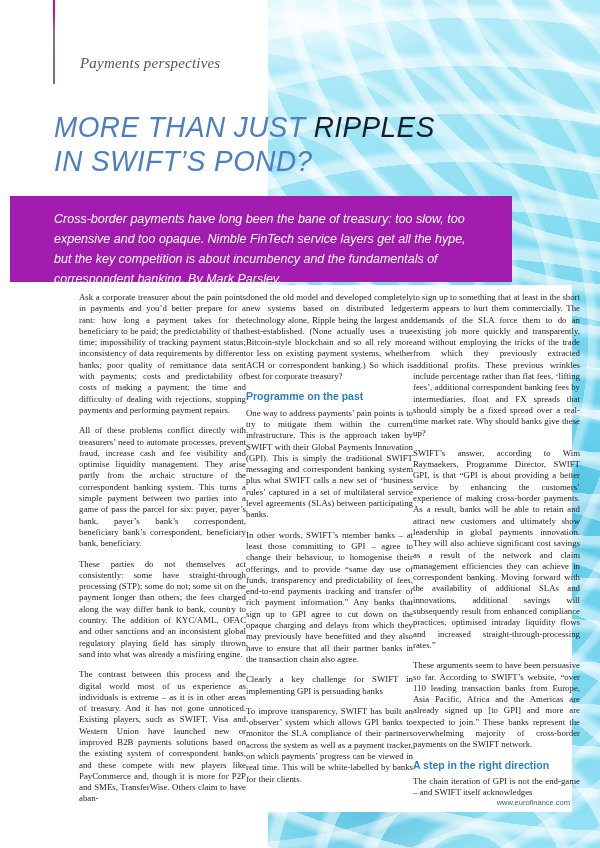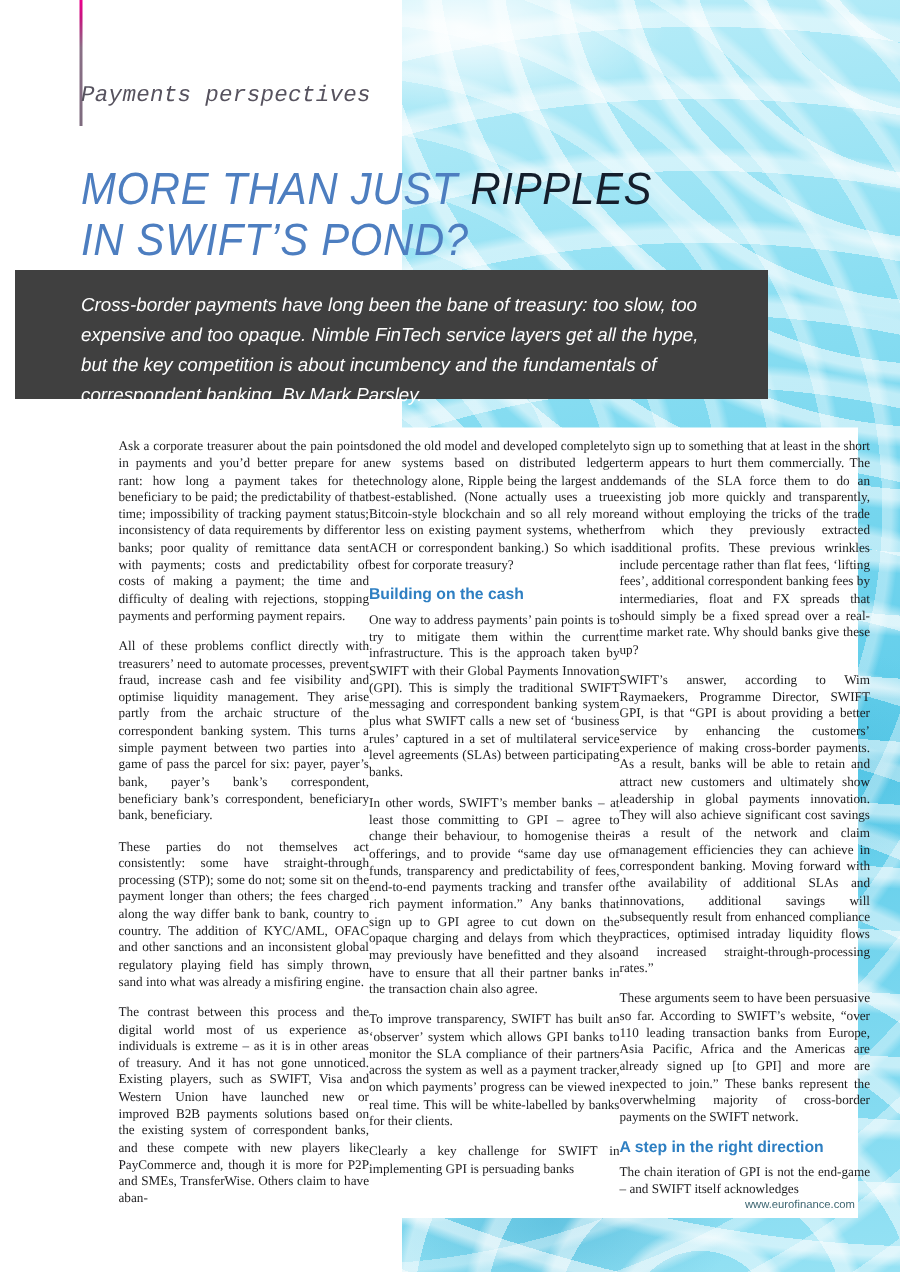--- a/index.html
+++ b/index.html
@@ -22,36 +22,36 @@
   }
   
   .white-panel{position:absolute;left:0;top:285px;width:572px;height:527px;background:#ffffff;}
   
   .accent-line{
     position:absolute;left:53px;top:0;width:2px;height:84px;
     background:linear-gradient(180deg,#ec008c 0%,#e0younger 0,#c7147f 14%,#8a6f86 38%,#7d6b7e 100%);
     background:linear-gradient(180deg,#ec008c 0%,#c7147f 14%,#8a6f86 38%,#7d6b7e 100%);
   }
   .kicker{
-    position:absolute;left:54px;top:55px;
-    font-family:Liberation Mono, monospace;font-style:italic;
+    position:absolute;left:80px;top:55px;
+    font-family:Liberation Serif, serif;font-style:italic;
     font-size:15px;color:#56525e;letter-spacing:.2px;
   }
   .title{
     position:absolute;left:54px;top:110px;width:520px;
     font-family:"Liberation Sans",sans-serif;font-style:italic;font-weight:400;
     font-size:30px;line-height:34px;letter-spacing:.5px;
     transform:scaleX(.93);transform-origin:left top;white-space:nowrap;
   }
   .t-blue{color:#4d7ec0;}
   .t-dark{color:#141e2c;}
   
   .standfirst{
-    position:absolute;left:10px;top:180px;width:502px;height:86px;
-    background:#404040;box-sizing:border-box;
+    position:absolute;left:10px;top:196px;width:502px;height:86px;
+    background:#a21caf;box-sizing:border-box;
     padding:13px 28px 0 44px;
     font-family:"Liberation Sans",sans-serif;font-style:italic;
     font-size:12.5px;line-height:20px;color:#ffffff;
   }
   
   .columns{
     position:absolute;left:35px;top:292px;width:537px;height:521px;
     display:flex;gap:0;overflow:hidden;margin-left:44px;
   }
   .col{
@@ -103,25 +103,25 @@
 
   <main class="columns" id="columns">
       <div class="col">
         <p>Ask a corporate treasurer about the pain points in payments and you’d better prepare for a rant: how long a payment takes for the beneficiary to be paid; the predictability of that time; impossibility of tracking payment status; inconsistency of data requirements by different banks; poor quality of remittance data sent with payments; costs and predictability of costs of making a payment; the time and difficulty of dealing with rejections, stopping payments and performing payment repairs.</p>
         <p>All of these problems conflict directly with treasurers’ need to automate processes, prevent fraud, increase cash and fee visibility and optimise liquidity management. They arise partly from the archaic structure of the correspondent banking system. This turns a simple payment between two parties into a game of pass the parcel for six: payer, payer’s bank, payer’s bank’s correspondent, beneficiary bank’s correspondent, beneficiary bank, beneficiary.</p>
         <p>These parties do not themselves act consistently: some have straight-through processing (STP); some do not; some sit on the payment longer than others; the fees charged along the way differ bank to bank, country to country. The addition of KYC/AML, OFAC and other sanctions and an inconsistent global regulatory playing field has simply thrown sand into what was already a misfiring engine.</p>
         <p>The contrast between this process and the digital world most of us experience as individuals is extreme – as it is in other areas of treasury. And it has not gone unnoticed. Existing players, such as SWIFT, Visa and Western Union have launched new or improved B2B payments solutions based on the existing system of correspondent banks, and these compete with new players like PayCommerce and, though it is more for P2P and SMEs, TransferWise. Others claim to have aban-</p>
       </div>
       <div class="col">
         <p>doned the old model and developed completely new systems based on distributed ledger technology alone, Ripple being the largest and best-established. (None actually uses a true Bitcoin-style blockchain and so all rely more or less on existing payment systems, whether ACH or correspondent banking.) So which is best for corporate treasury?</p>
-        <h3>Building on the cash</h3>
+        <h3>Programme on the past</h3>
         <p>One way to address payments’ pain points is to try to mitigate them within the current infrastructure. This is the approach taken by SWIFT with their Global Payments Innovation (GPI). This is simply the traditional SWIFT messaging and correspondent banking system plus what SWIFT calls a new set of ‘business rules’ captured in a set of multilateral service level agreements (SLAs) between participating banks.</p>
         <p>In other words, SWIFT’s member banks – at least those committing to GPI – agree to change their behaviour, to homogenise their offerings, and to provide “same day use of funds, transparency and predictability of fees, end-to-end payments tracking and transfer of rich payment information.” Any banks that sign up to GPI agree to cut down on the opaque charging and delays from which they may previously have benefitted and they also have to ensure that all their partner banks in the transaction chain also agree.</p>
+        <p>Clearly a key challenge for SWIFT in implementing GPI is persuading banks</p>
         <p>To improve transparency, SWIFT has built an ‘observer’ system which allows GPI banks to monitor the SLA compliance of their partners across the system as well as a payment tracker, on which payments’ progress can be viewed in real time. This will be white-labelled by banks for their clients.</p>
-        <p>Clearly a key challenge for SWIFT in implementing GPI is persuading banks</p>
       </div>
       <div class="col">
         <p>to sign up to something that at least in the short term appears to hurt them commercially. The demands of the SLA force them to do an existing job more quickly and transparently, and without employing the tricks of the trade from which they previously extracted additional profits. These previous wrinkles include percentage rather than flat fees, ‘lifting fees’, additional correspondent banking fees by intermediaries, float and FX spreads that should simply be a fixed spread over a real-time market rate. Why should banks give these up?</p>
         <p>SWIFT’s answer, according to Wim Raymaekers, Programme Director, SWIFT GPI, is that “GPI is about providing a better service by enhancing the customers’ experience of making cross-border payments. As a result, banks will be able to retain and attract new customers and ultimately show leadership in global payments innovation. They will also achieve significant cost savings as a result of the network and claim management efficiencies they can achieve in correspondent banking. Moving forward with the availability of additional SLAs and innovations, additional savings will subsequently result from enhanced compliance practices, optimised intraday liquidity flows and increased straight-through-processing rates.”</p>
         <p>These arguments seem to have been persuasive so far. According to SWIFT’s website, “over 110 leading transaction banks from Europe, Asia Pacific, Africa and the Americas are already signed up [to GPI] and more are expected to join.” These banks represent the overwhelming majority of cross-border payments on the SWIFT network.</p>
         <h3>A step in the right direction</h3>
         <p>The chain iteration of GPI is not the end-game – and SWIFT itself acknowledges</p>
       </div>
     </main>
 

